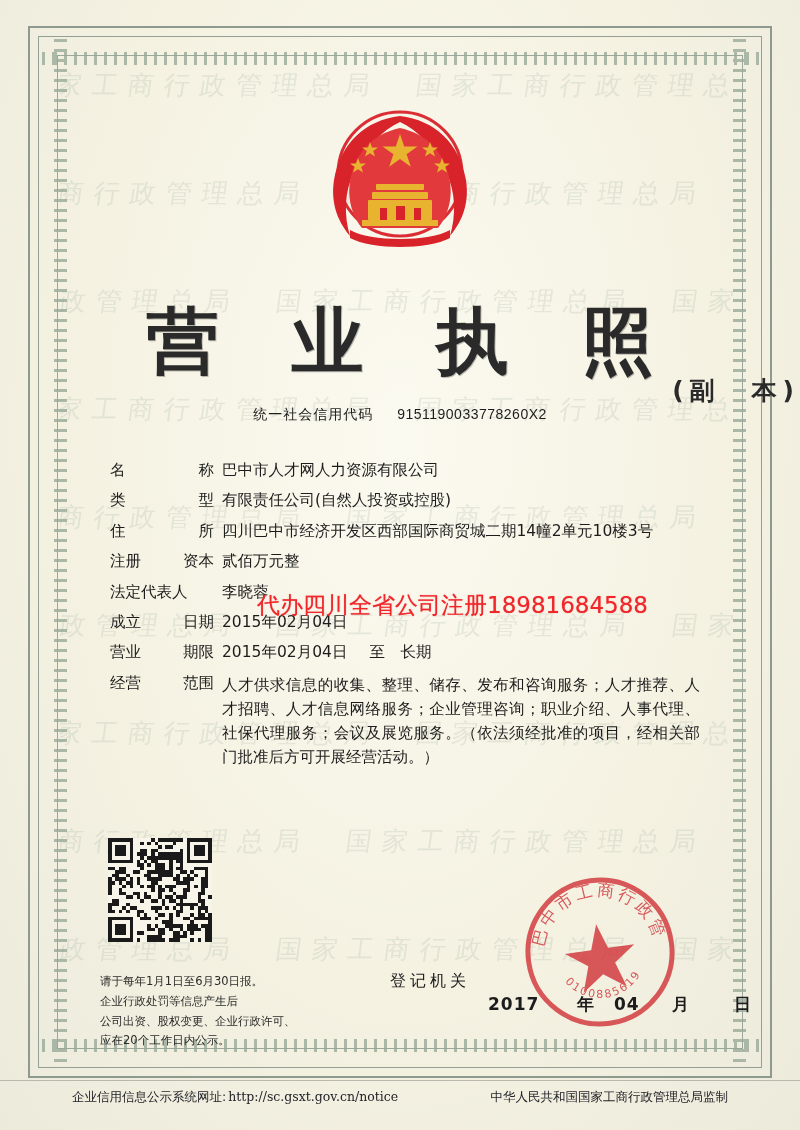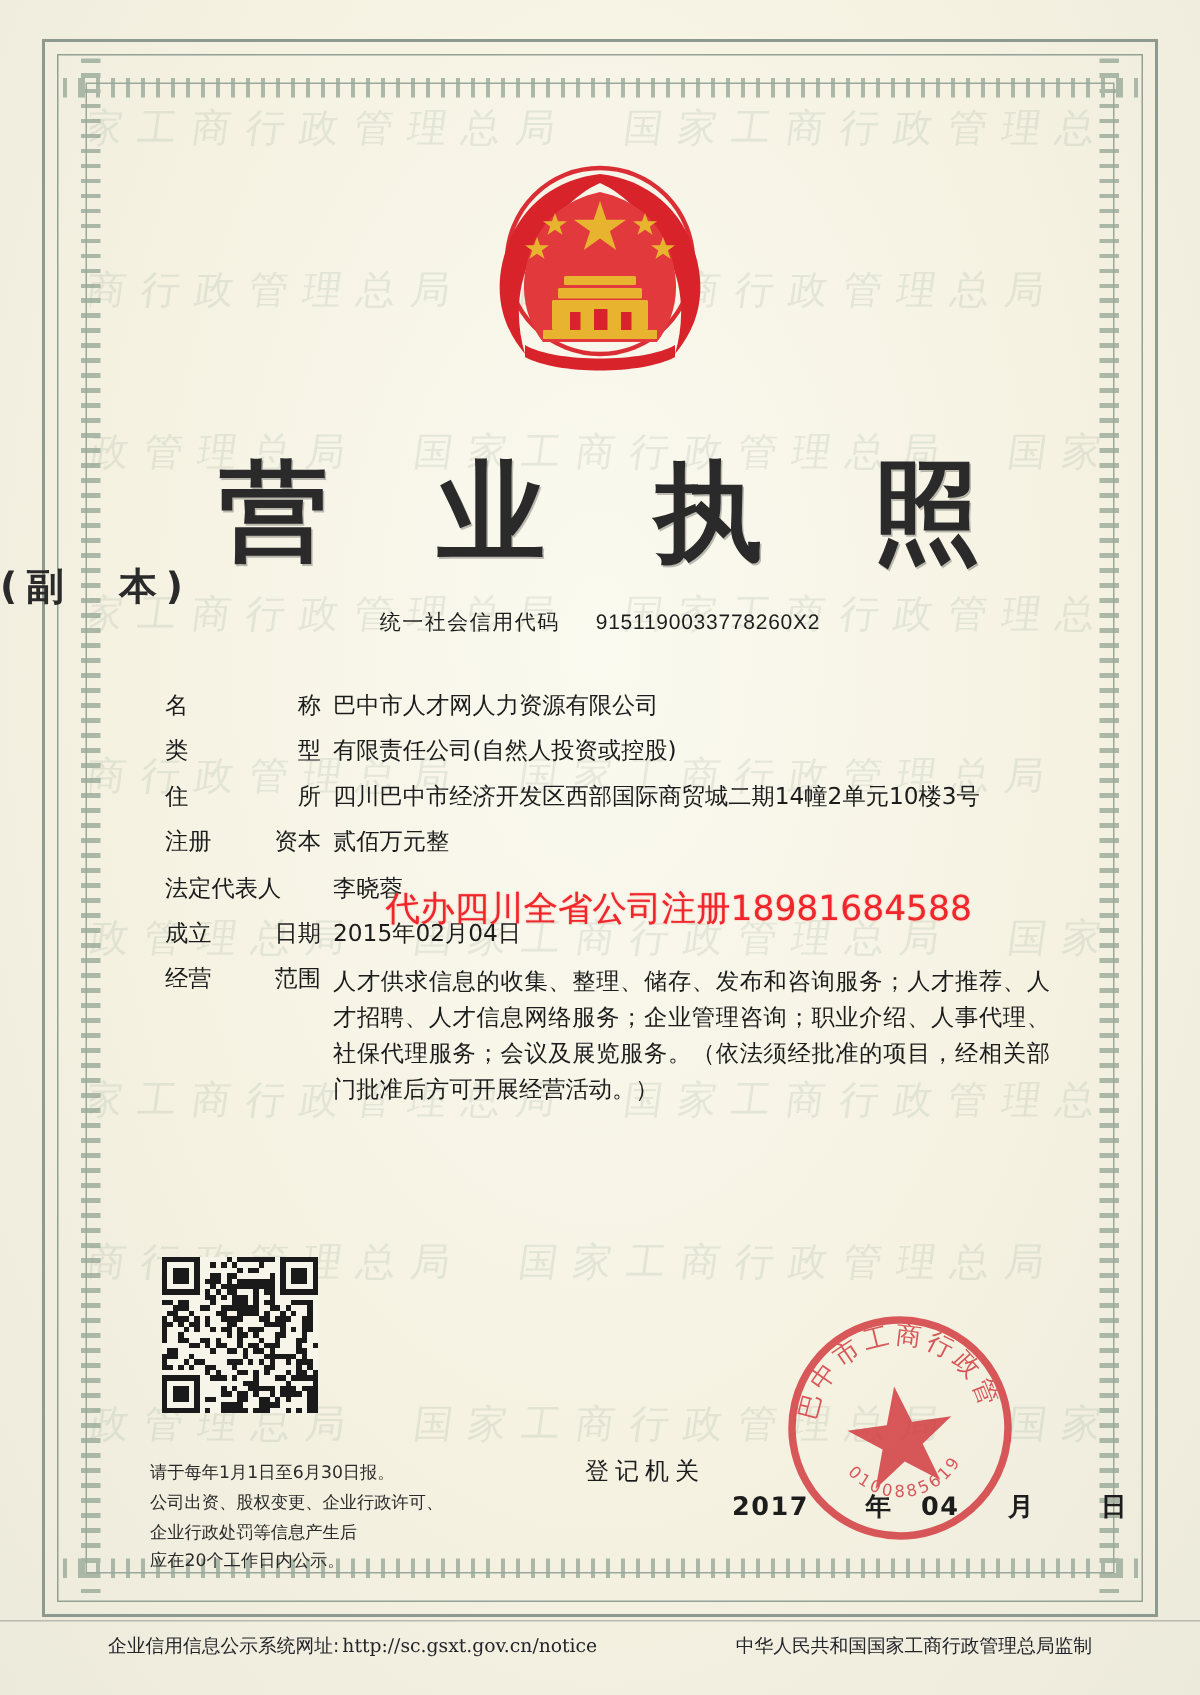--- a/index.html
+++ b/index.html
@@ -99,21 +99,21 @@
     letter-spacing: 24px;
     text-indent: 24px;
     color: #2a2a2a;
     text-shadow: 1px 1px 0 rgba(0,0,0,.25);
     margin-top: 16px;
   }
   .subtitle {
     position: absolute;
     top: 374px;
     left: 0; right: 0;
-    text-align: left;
+    text-align: right;
     font-size: 25px;
     font-weight: bold;
     letter-spacing: 6px;
     color: #2a2a2a;
   }
   .credit-code {
     position: absolute;
     top: 406px;
     left: 0; right: 0;
     text-align: center;
@@ -353,20 +353,29 @@
         <div class="v">李晓蓉</div>
       </div>
       <div class="field">
         <div class="k">
           <span class="k-inner">
             <span>成立</span>
             <span>日期</span>
           </span>
         </div>
         <div class="v">2015年02月04日</div>
+      </div>
+      <div class="field">
+        <div class="k">
+          <span class="k-inner">
+            <span>营业</span>
+            <span>期限</span>
+          </span>
+        </div>
+        <div class="v">2015年02月04日<span class="gap"></span>至　长期</div>
       </div>
       <div class="field scope">
         <div class="k">
           <span class="k-inner">
             <span>经营</span>
             <span>范围</span>
           </span>
         </div>
         <div class="v">人才供求信息的收集、整理、储存、发布和咨询服务；人才推荐、人才招聘、人才信息网络服务；企业管理咨询；职业介绍、人事代理、社保代理服务；会议及展览服务。（依法须经批准的项目，经相关部门批准后方可开展经营活动。）</div>
       </div>
@@ -810,22 +819,22 @@
     </svg>
   </div>
 
   <div class="authority">登记机关</div>
   <div class="date-line">
     <span class="y">2017</span><span class="cy">年</span><span class="m">04</span><span class="cm">月</span><span class="d"></span><span class="cd">日</span>
   </div>
 
   <div class="notes" id="notes">
       <div>请于每年1月1日至6月30日报。</div>
+      <div>企业行政处罚等信息产生后</div>
       <div>公司出资、股权变更、企业行政许可、</div>
-      <div>企业行政处罚等信息产生后</div>
       <div>应在20个工作日内公示。</div>
     </div>
 
   <div class="bottom-bar">
     <div class="bottom-left">
       <span>企业信用信息公示系统网址:</span><span class="url">http://sc.gsxt.gov.cn/notice</span>
     </div>
     <div class="bottom-right">中华人民共和国国家工商行政管理总局监制</div>
   </div>
 

